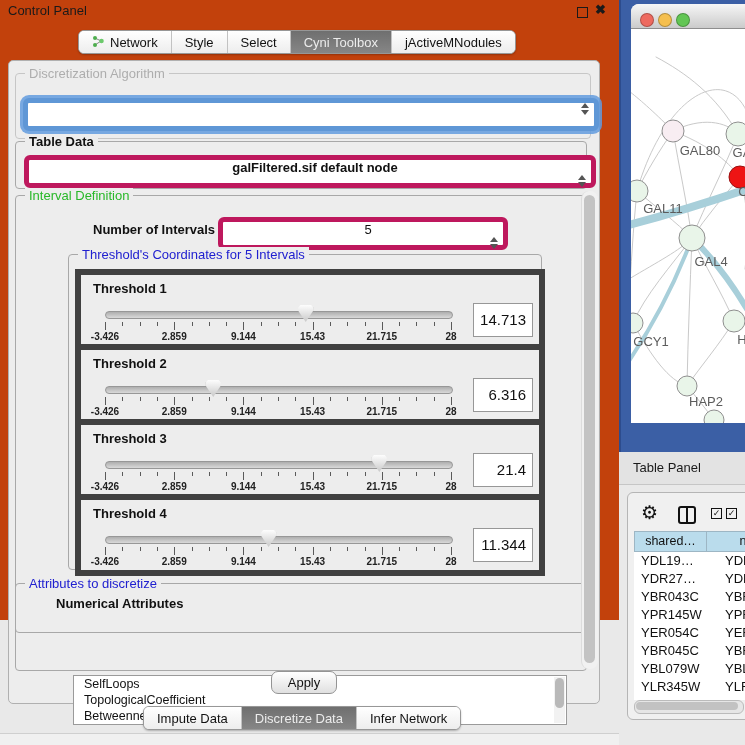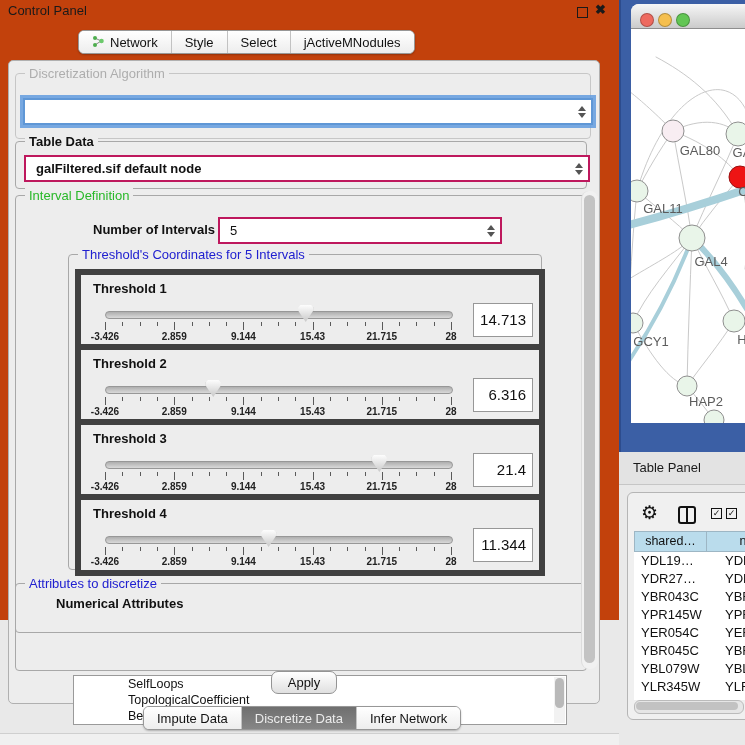--- a/index.html
+++ b/index.html
@@ -23,22 +23,22 @@
 
   .content{position:absolute;left:8px;top:60px;width:590px;height:642px;background:#ededed;
            border:1px solid #b0b0b0;border-radius:5px;}
 
   .group{position:absolute;border:1px solid #a8a8a8;border-radius:4px;}
   .glabel{position:absolute;top:-8px;left:9px;background:#ededed;padding:0 4px;font-size:13px;white-space:nowrap;}
   .glabel.green{color:#28b828;}
   .glabel.blue{color:#2020d0;}
   .glabel.dim{color:#7a7a7a;}
 
-  .combo{position:absolute;display:flex;align-items:center;background:#fff;border:2px solid #be185d;
-         border-radius:0;font-size:13px;padding-left:10px;}
+  .combo{position:absolute;display:flex;align-items:center;background:#fff;border:5px solid #be185d;
+         border-radius:6px;font-size:13px;padding-left:10px;flex-direction:column;}
   .stepper{margin-left:auto;margin-right:5px;display:flex;flex-direction:column;align-items:center;gap:2px;}
   .tri-up{width:0;height:0;border-left:4px solid transparent;border-right:4px solid transparent;border-bottom:5px solid #555;}
   .tri-dn{width:0;height:0;border-left:4px solid transparent;border-right:4px solid transparent;border-top:5px solid #555;}
   .combo.focused{box-shadow:0 0 0 3px rgba(98,155,222,.85);border-color:#5f97d6;}
 
   .popup{position:absolute;left:12px;top:83px;width:566px;height:53px;background:rgba(255,255,255,.96);
          border-radius:0 0 7px 7px;box-shadow:0 4px 10px rgba(0,0,0,.40);z-index:5;}
   .popup-hint{position:absolute;left:0;top:1px;width:100%;text-align:center;color:#b3b3b3;font-size:13px;}
   .popup-item{position:absolute;left:3px;font-size:13px;white-space:nowrap;}
 
@@ -57,21 +57,21 @@
          background:linear-gradient(#fdfdfd,#c9c9c9);
          clip-path:polygon(0% 34%,0% 14%,14% 0%,86% 0%,100% 14%,100% 34%,50% 100%);
          filter:drop-shadow(0 0 1px #787878);}
   .ticks{position:absolute;left:24px;top:47px;width:346px;height:22px;}
   .tick{position:absolute;top:0;width:1px;background:#5a5a5a;}
   .ticklab{position:absolute;top:9px;transform:translateX(-50%);font-size:10px;font-weight:bold;color:#222;white-space:nowrap;}
   .valbox{position:absolute;left:392px;top:28px;width:52px;height:32px;background:#fff;border:1px solid #979797;
           font-size:15px;text-align:right;line-height:32px;padding-right:6px;}
 
   .listbox{position:absolute;left:64px;top:614px;width:492px;height:48px;background:#fff;border:1px solid #9a9a9a;overflow:hidden;}
-  .listitem{font-size:12.5px;line-height:16px;padding-left:10px;white-space:nowrap;margin-left:44px;}
+  .listitem{font-size:12.5px;line-height:16px;padding-left:10px;white-space:nowrap;}
   .lscroll{position:absolute;right:1px;top:1px;width:11px;height:46px;background:#f2f2f2;}
   .lthumb{position:absolute;left:1px;top:1px;width:9px;height:30px;background:#b9b9b9;border-radius:5px;}
 
   .btn{position:absolute;border:1px solid #949494;border-radius:7px;background:linear-gradient(#ffffff,#e0e0e0);
        font-size:13px;text-align:center;}
 
   
   .bluebg{position:absolute;left:619px;top:0;width:126px;height:452px;background:#3b5fa5;border-left:2px solid #2d4c8d;}
   .macwin{position:absolute;left:631px;top:4px;width:114px;height:419px;background:#fff;border-radius:8px 0 0 0;overflow:hidden;}
   .mactitle{position:absolute;left:0;top:0;width:100%;height:24px;background:linear-gradient(#f6f6f6,#cbcbcb);
@@ -124,20 +124,23 @@
               <circle cx="3" cy="11" r="2" fill="#4fae4f"></circle>
               <circle cx="9.5" cy="7" r="2.3" fill="#6cc96c"></circle>
             </svg></span>
           <span>Network</span>
         </div>
         <div class="tab">
           <span>Style</span>
         </div>
         <div class="tab">
           <span>Select</span>
+        </div>
+        <div class="tab selected">
+          <span>Cyni Toolbox</span>
         </div>
         <div class="tab">
           <span>jActiveMNodules</span>
         </div>
       </div>
 
     <div class="content">
 
       <div class="group dimmed" style="left:6px;top:12px;width:574px;height:64px;">
         <div class="glabel dim">Discretization Algorithm</div>

